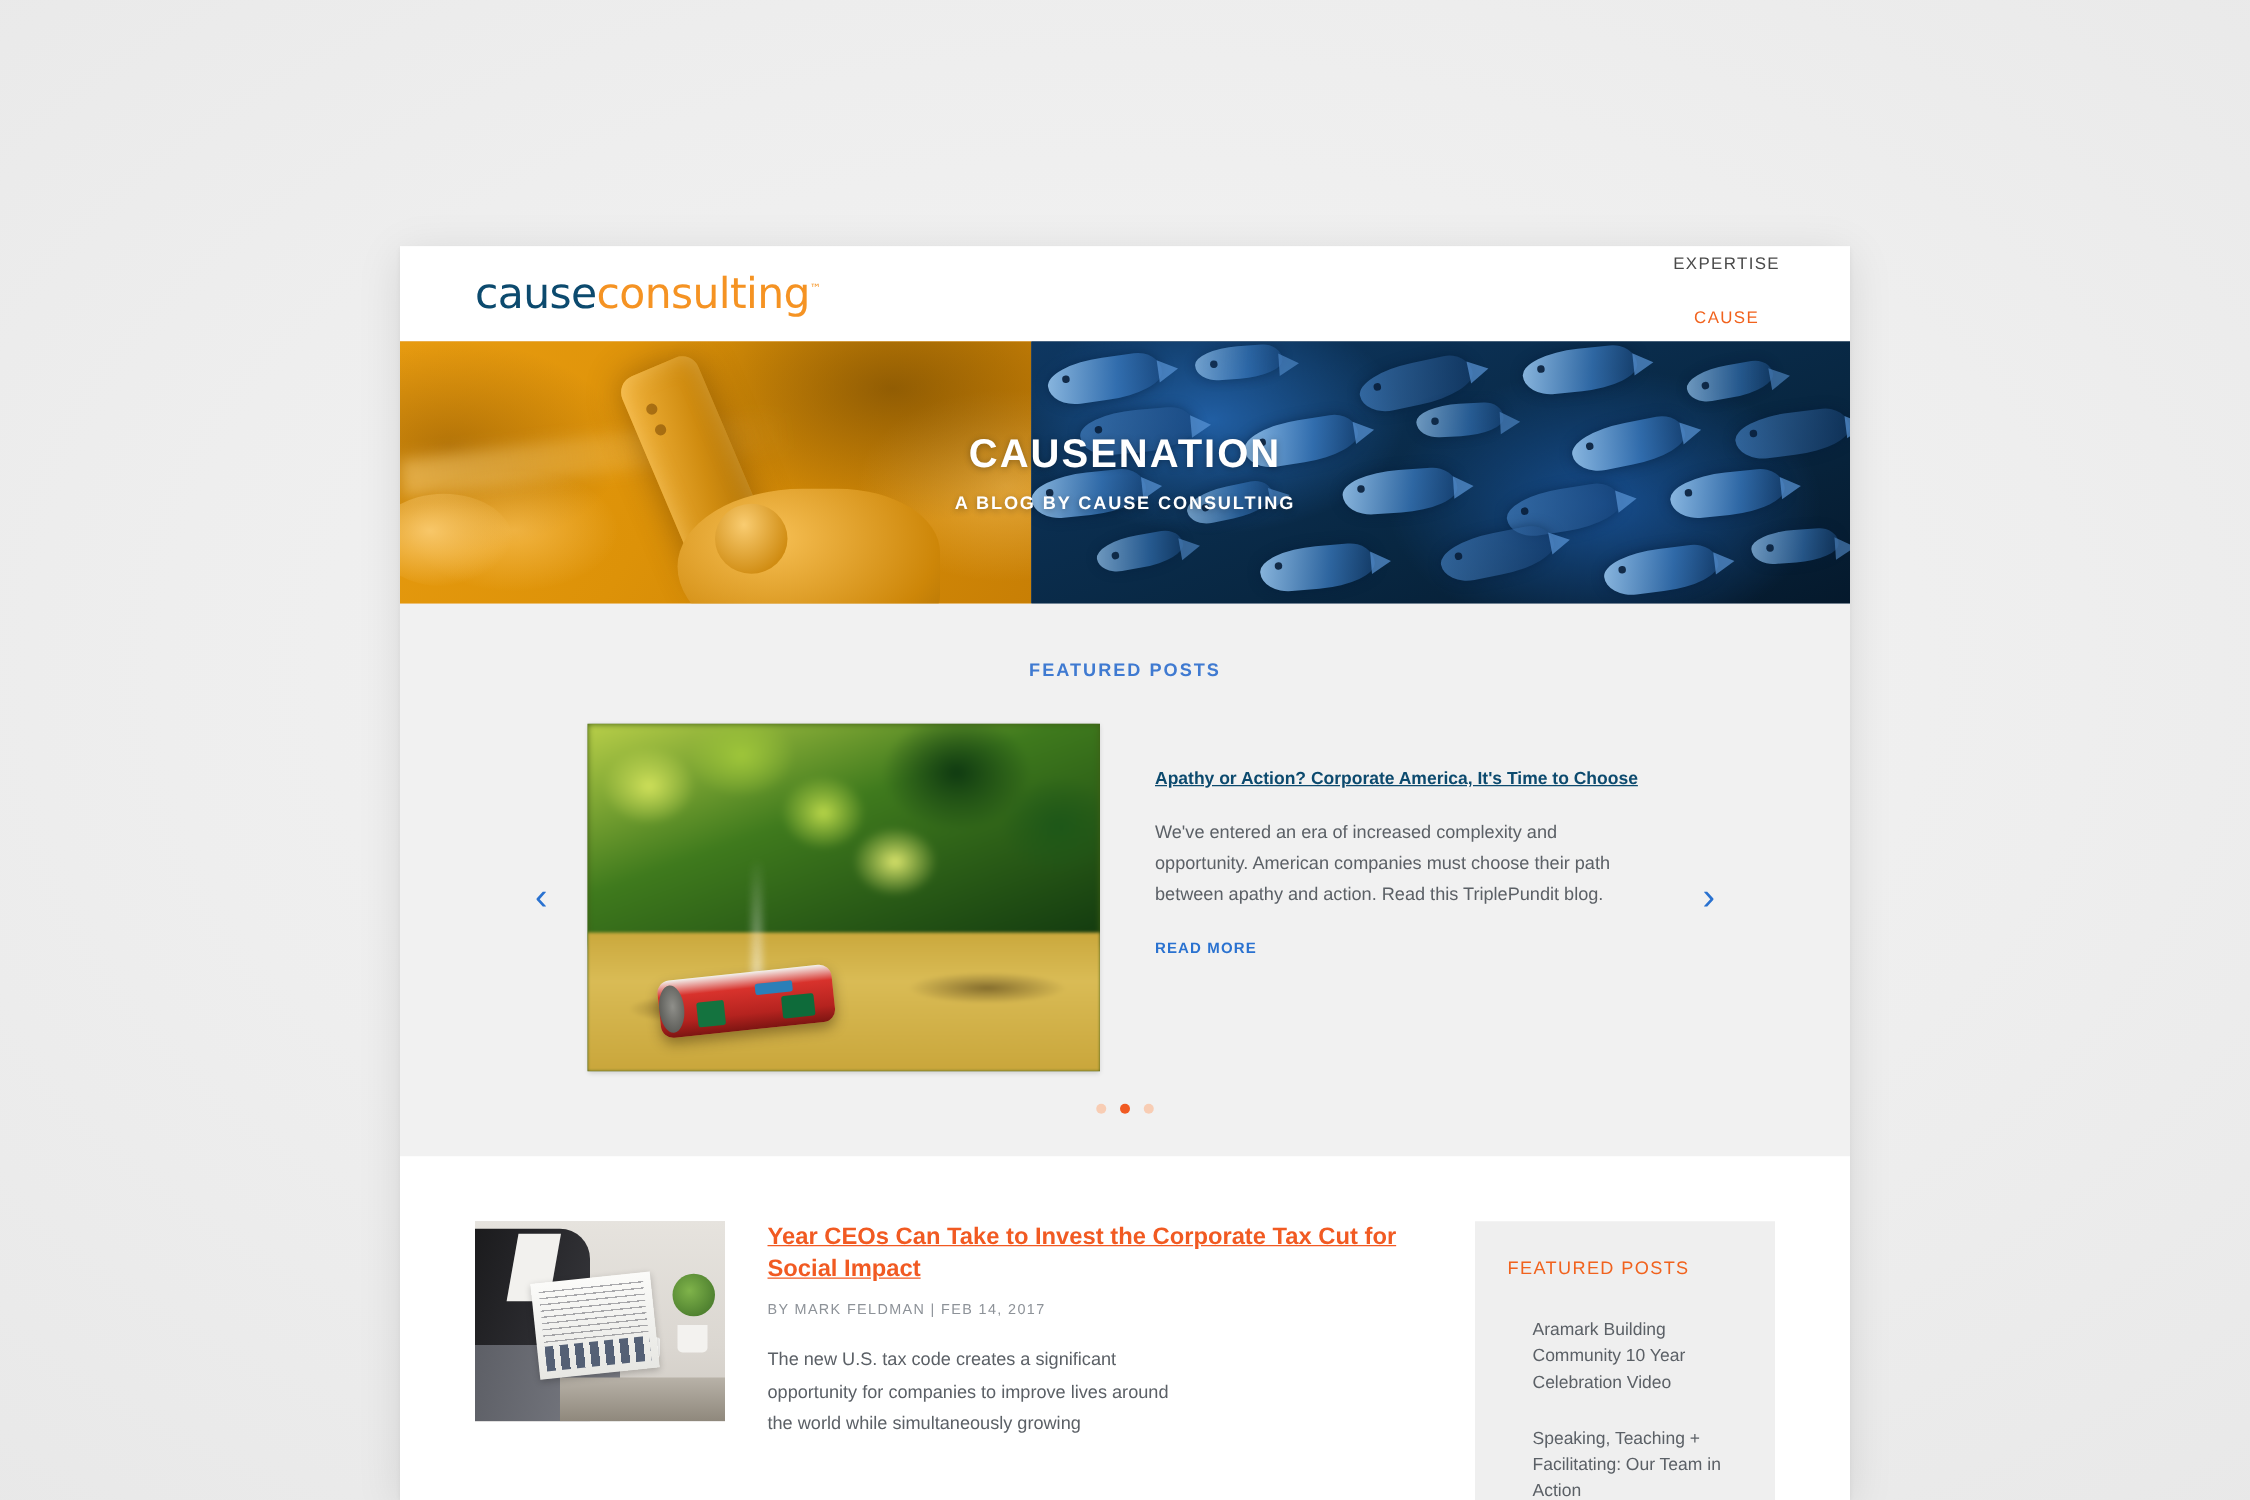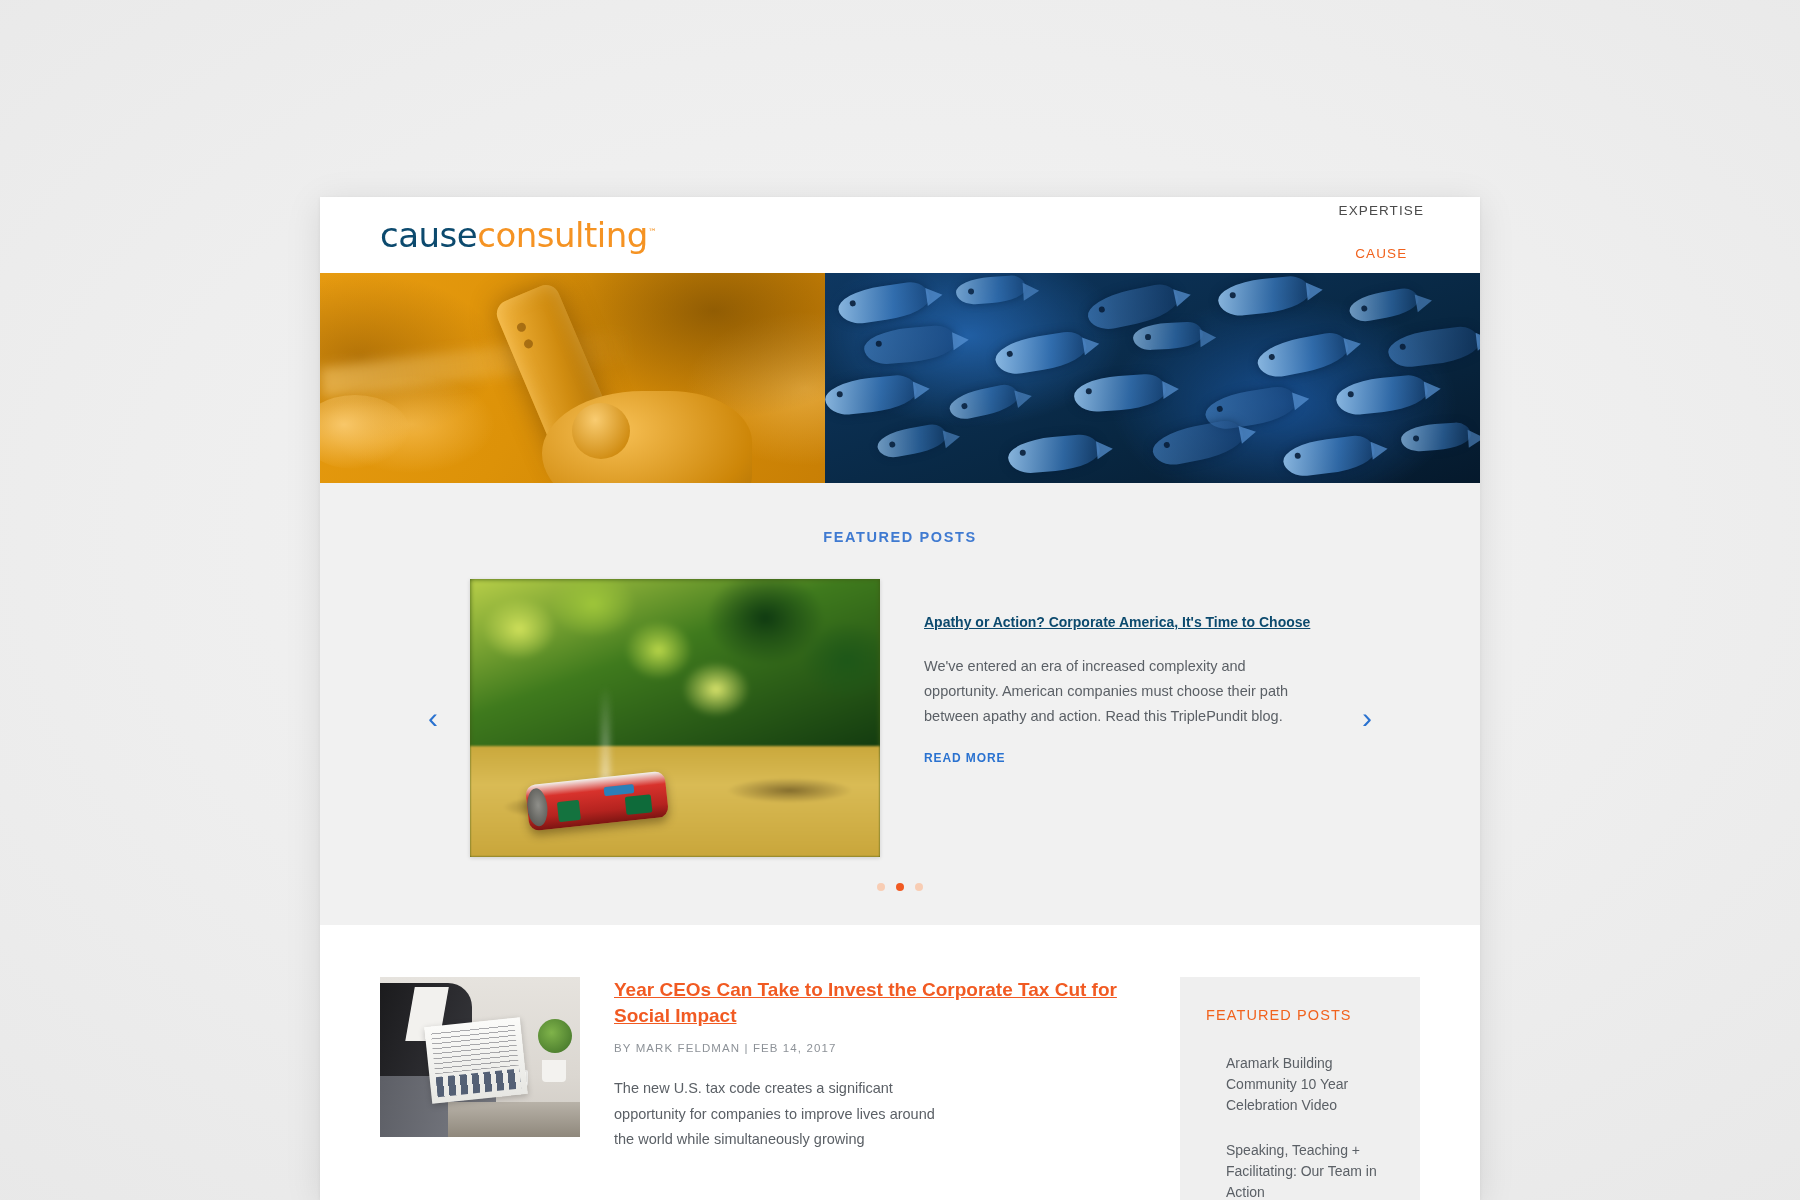--- a/index.html
+++ b/index.html
@@ -501,20 +501,24 @@
         <div class="fish" style="left:38%; top:49%; transform:rotate(-4deg);"></div>
         <div class="fish dk" style="left:58%; top:56%; transform:rotate(-9deg);"></div>
         <div class="fish" style="left:78%; top:50%; transform:rotate(-6deg);"></div>
         <div class="fish sm" style="left:8%;  top:74%; transform:rotate(-10deg);"></div>
         <div class="fish" style="left:28%; top:78%; transform:rotate(-5deg);"></div>
         <div class="fish dk" style="left:50%; top:73%; transform:rotate(-11deg);"></div>
         <div class="fish" style="left:70%; top:79%; transform:rotate(-7deg);"></div>
         <div class="fish sm" style="left:88%; top:72%; transform:rotate(-4deg);"></div>
       </div>
 
+      <div class="hero-caption">
+        <div class="hero-title">CAUSENATION</div>
+        <div class="hero-sub">A BLOG BY CAUSE CONSULTING</div>
+      </div>
     </section>
 
     <section class="featured">
       <div class="featured-eyebrow">FEATURED POSTS</div>
 
       <div class="carousel">
         <div class="carousel-arrow">‹</div>
 
         <div class="slide">
           <div class="slide-photo">

